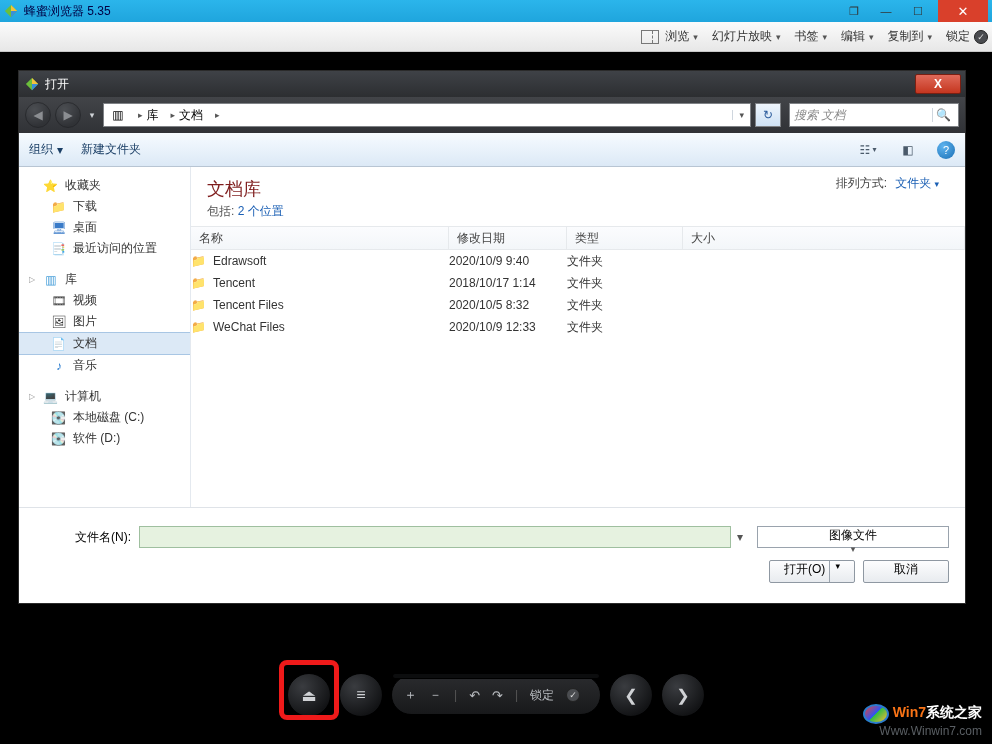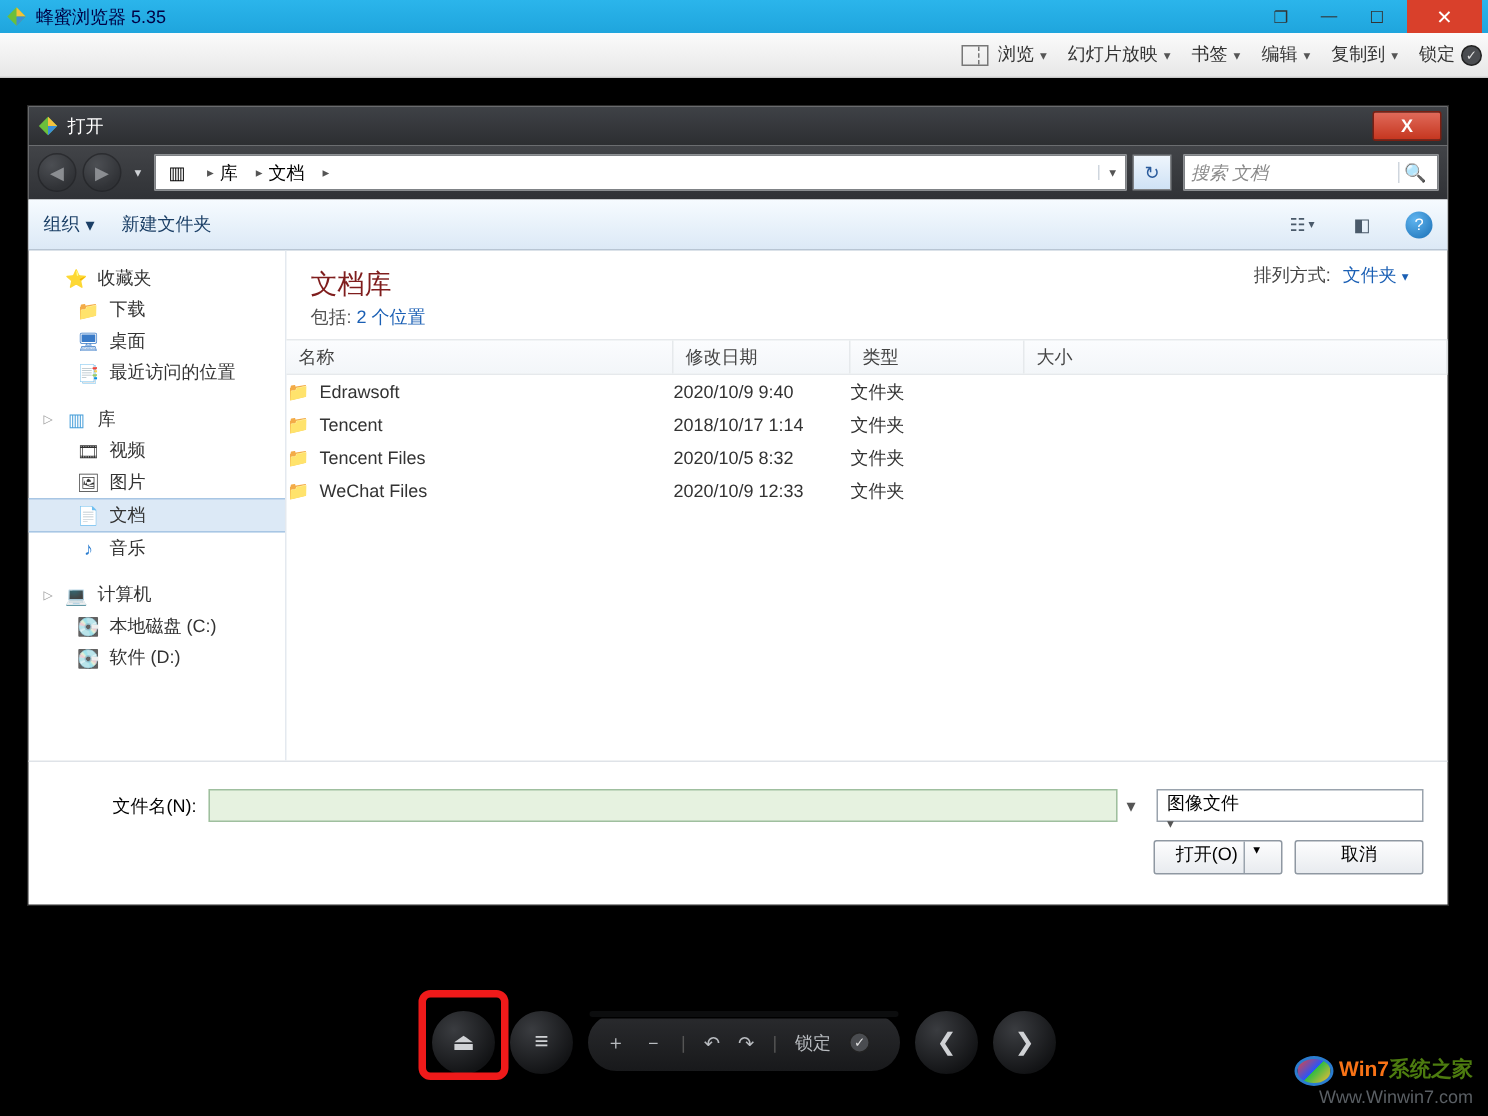--- a/index.html
+++ b/index.html
@@ -66,38 +66,38 @@
 
 .rows{flex:1;overflow:auto;font-size:12px;color:#333;}
 .row{display:flex;height:22px;align-items:center;}
 .row .c-name{display:flex;align-items:center;gap:6px;}
 .foldericon{color:#e7b84e;}
 
 .bottombar{border-top:1px solid #dfe3e8;padding:18px 16px 12px;display:flex;flex-direction:column;gap:12px;}
 .fn-row{display:flex;align-items:center;gap:8px;font-size:12px;}
 .fn-label{width:96px;text-align:right;}
 .fn-input{flex:1;height:22px;border:1px solid #9fbf9f;background:#e6f2e0;}
-.fn-filter{width:178px;height:22px;border:1px solid #9aa3ad;background:#fff;font-size:12px;padding:0 6px;display:flex;align-items:flex-start;justify-content:space-between;flex-direction:column;}
+.fn-filter{width:192px;height:22px;border:1px solid #9aa3ad;background:#fff;font-size:12px;padding:0 6px;display:flex;align-items:center;justify-content:space-between;flex-direction:column;}
 .btn-row{display:flex;justify-content:flex-end;gap:8px;}
 .wbtn{min-width:86px;height:23px;border:1px solid #8f98a2;background:linear-gradient(#fdfdfe,#e8ebef);font-size:12px;display:flex;justify-content:center;border-radius:2px;}
 
 
 .playerbar{position:absolute;left:50%;bottom:20px;transform:translateX(-50%);width:418px;height:58px;display:flex;align-items:center;gap:8px;}
 .redbox{position:absolute;left:-8px;top:-6px;width:60px;height:60px;border:5px solid #ef1a1a;border-radius:8px;pointer-events:none;}
 .bigbtn{width:44px;height:44px;border-radius:50%;background:radial-gradient(circle at 35% 30%,#3a3c40,#121315 75%);border:1px solid #000;display:flex;align-items:center;justify-content:center;color:#d0d2d5;font-size:16px;}
 .midtrack{flex:1;height:40px;background:linear-gradient(#2a2b2e,#18191b);border:1px solid #000;border-radius:20px;display:flex;align-items:center;padding:0 12px;gap:12px;color:#b9bcc0;font-size:12px;position:relative;}
 .midtrack .track{flex:1;height:6px;background:#0c0d0e;border:1px solid #000;border-radius:4px;position:absolute;left:0;right:0;top:-3px;}
 .midtrack .ico{font-size:13px;}
 .locktext{font-size:12px;}
 .lockcircle{width:14px;height:14px;border-radius:50%;background:#4a4c50;border:1px solid #222;display:inline-flex;align-items:center;justify-content:center;font-size:9px;color:#ddd;}
 
 .watermark{position:absolute;right:10px;bottom:6px;font-size:12px;color:#5a5f64;text-align:right;line-height:1.2;}
 .watermark .brand{font-size:14px;font-weight:bold;}
 .watermark .b1{color:#f97316;}
-.watermark .b2{color:#4d7c0f;}
+.watermark .b2{color:#ffffff;}
 .watermark .wlogo{display:inline-block;width:26px;height:20px;border-radius:50%;background:linear-gradient(135deg,#e43,#25f 50%,#3b4 0,#fb3);margin-right:4px;vertical-align:middle;border:2px solid #2a7ccf;}
 </style>
 </head>
 <body>
 
 <div class="titlebar">
   <svg class="logo" viewBox="0 0 16 16">
       <polygon points="8,1 15,8 8,15 1,8" fill="#6bbf3b"></polygon>
       <polygon points="8,1 15,8 8,8" fill="#f4c23c"></polygon>
       <polygon points="8,8 15,8 8,15" fill="#3b8fd8"></polygon>

